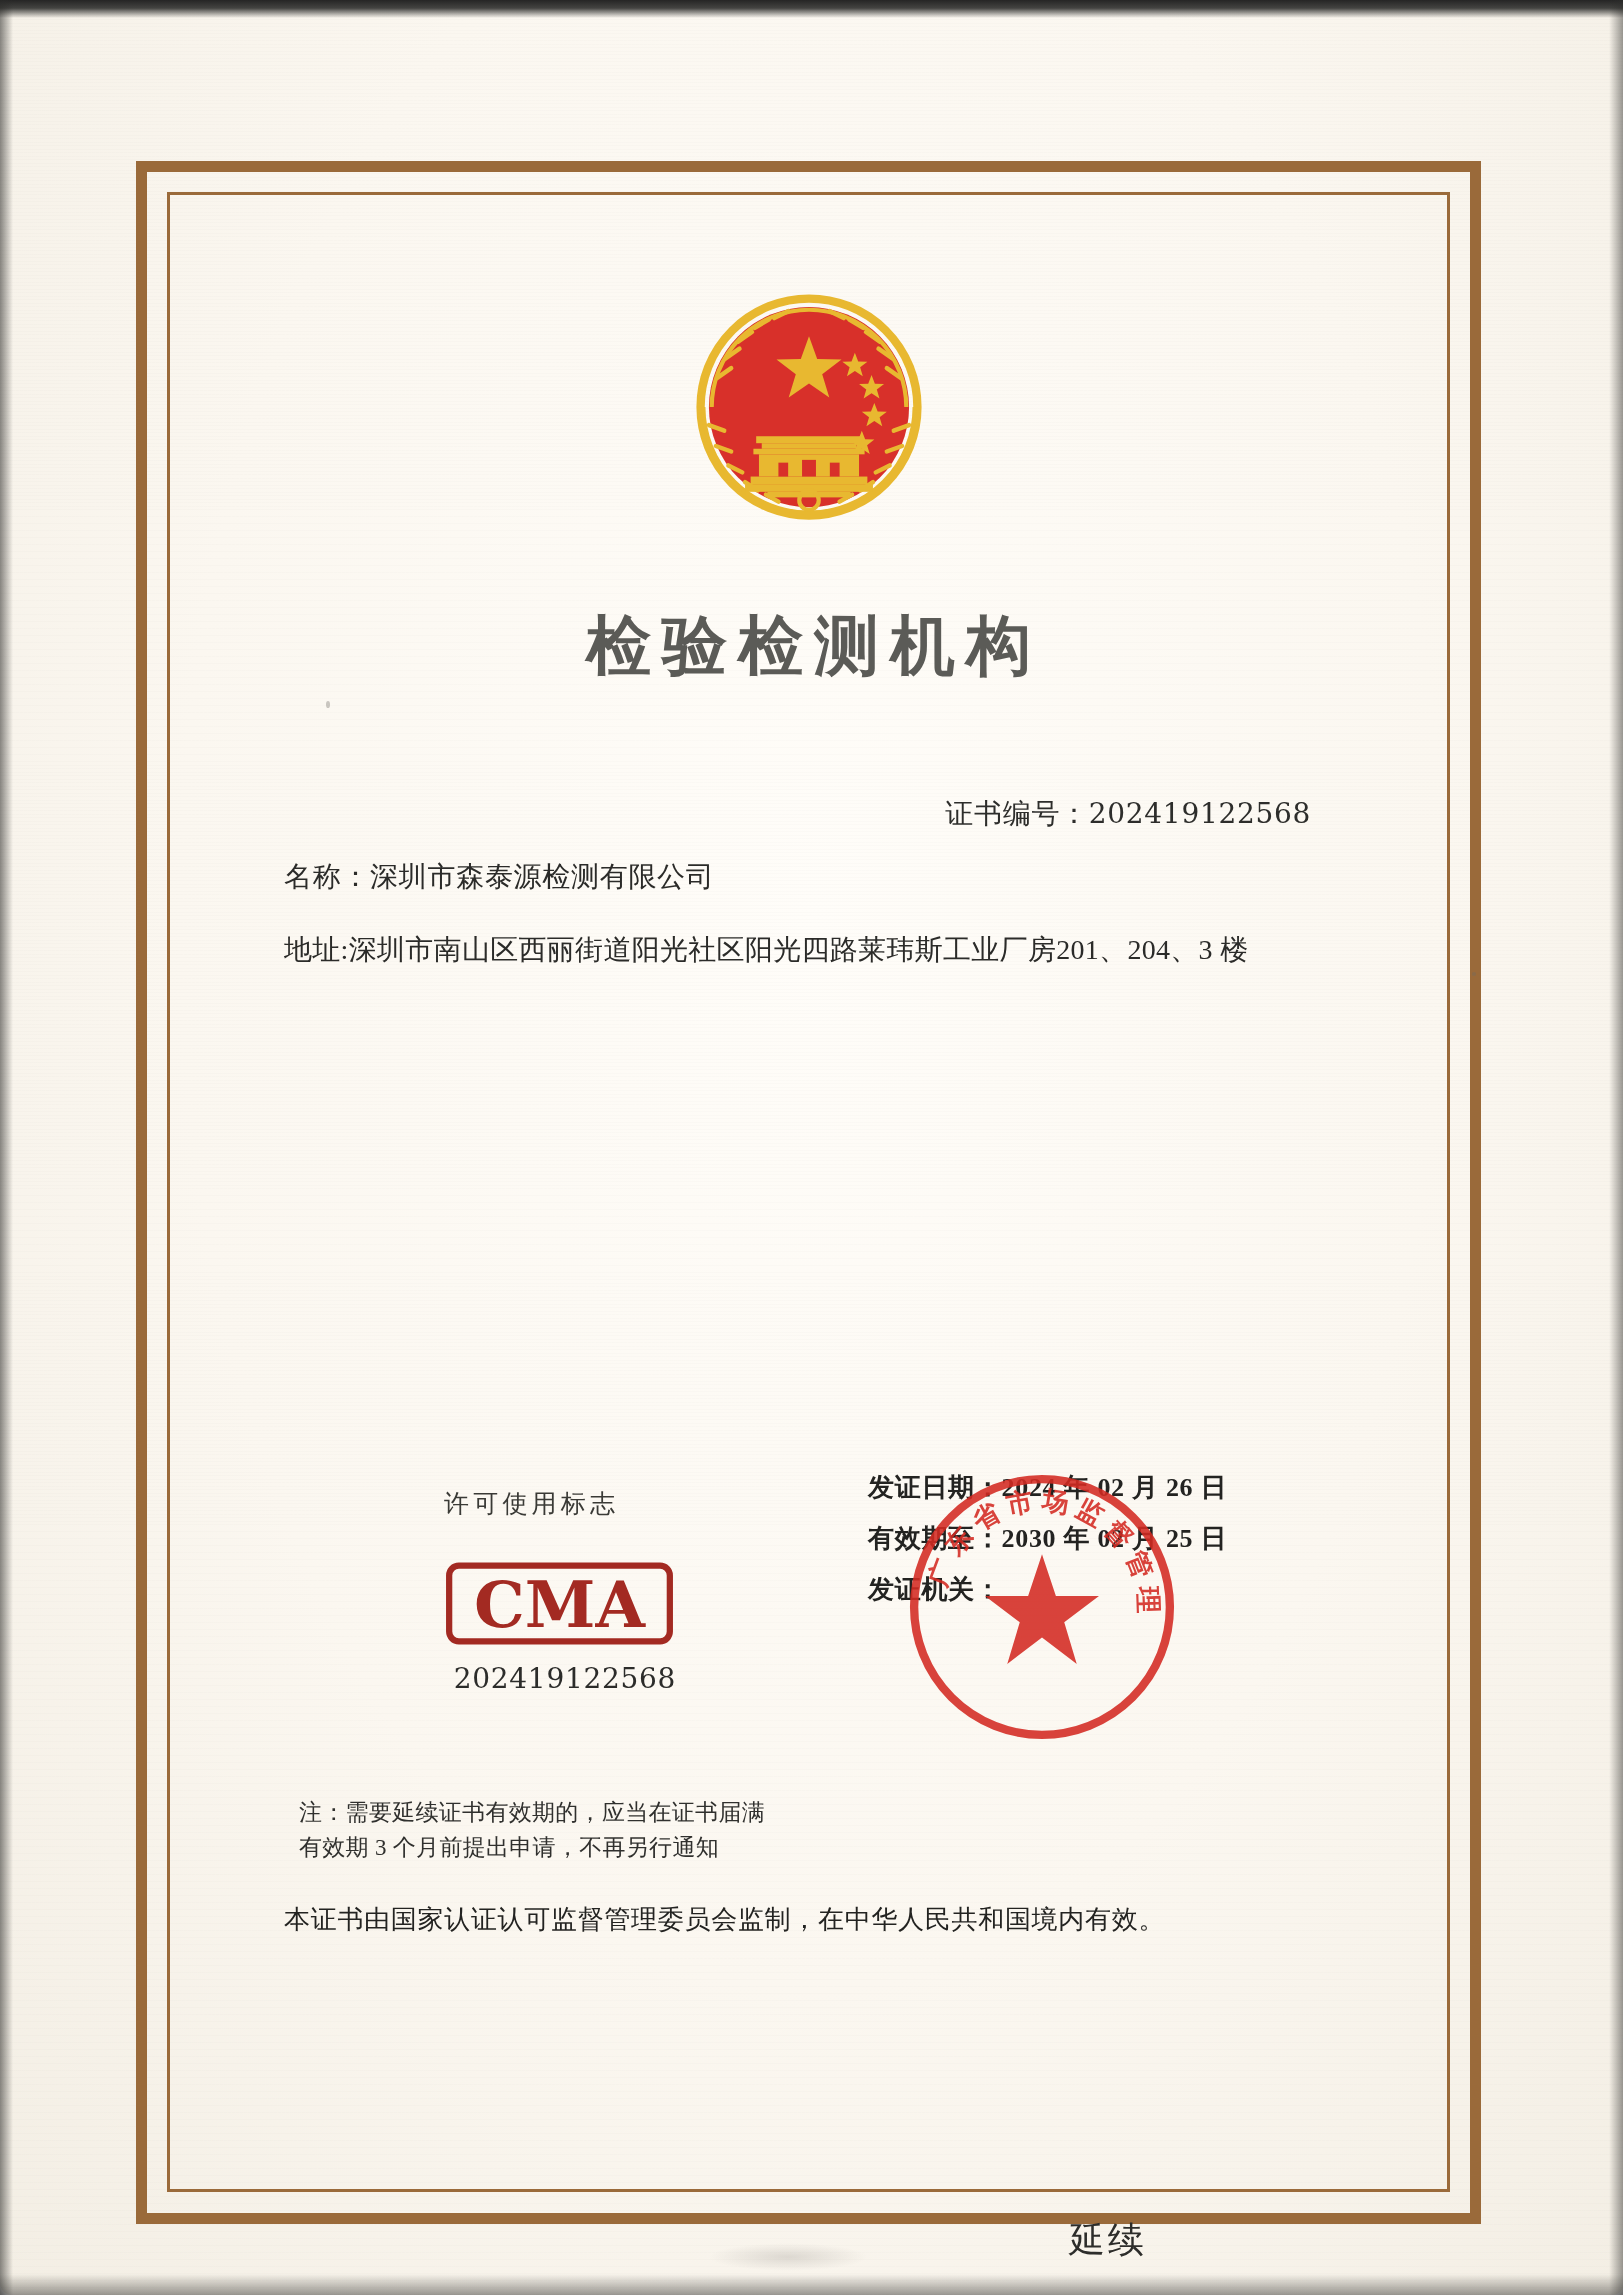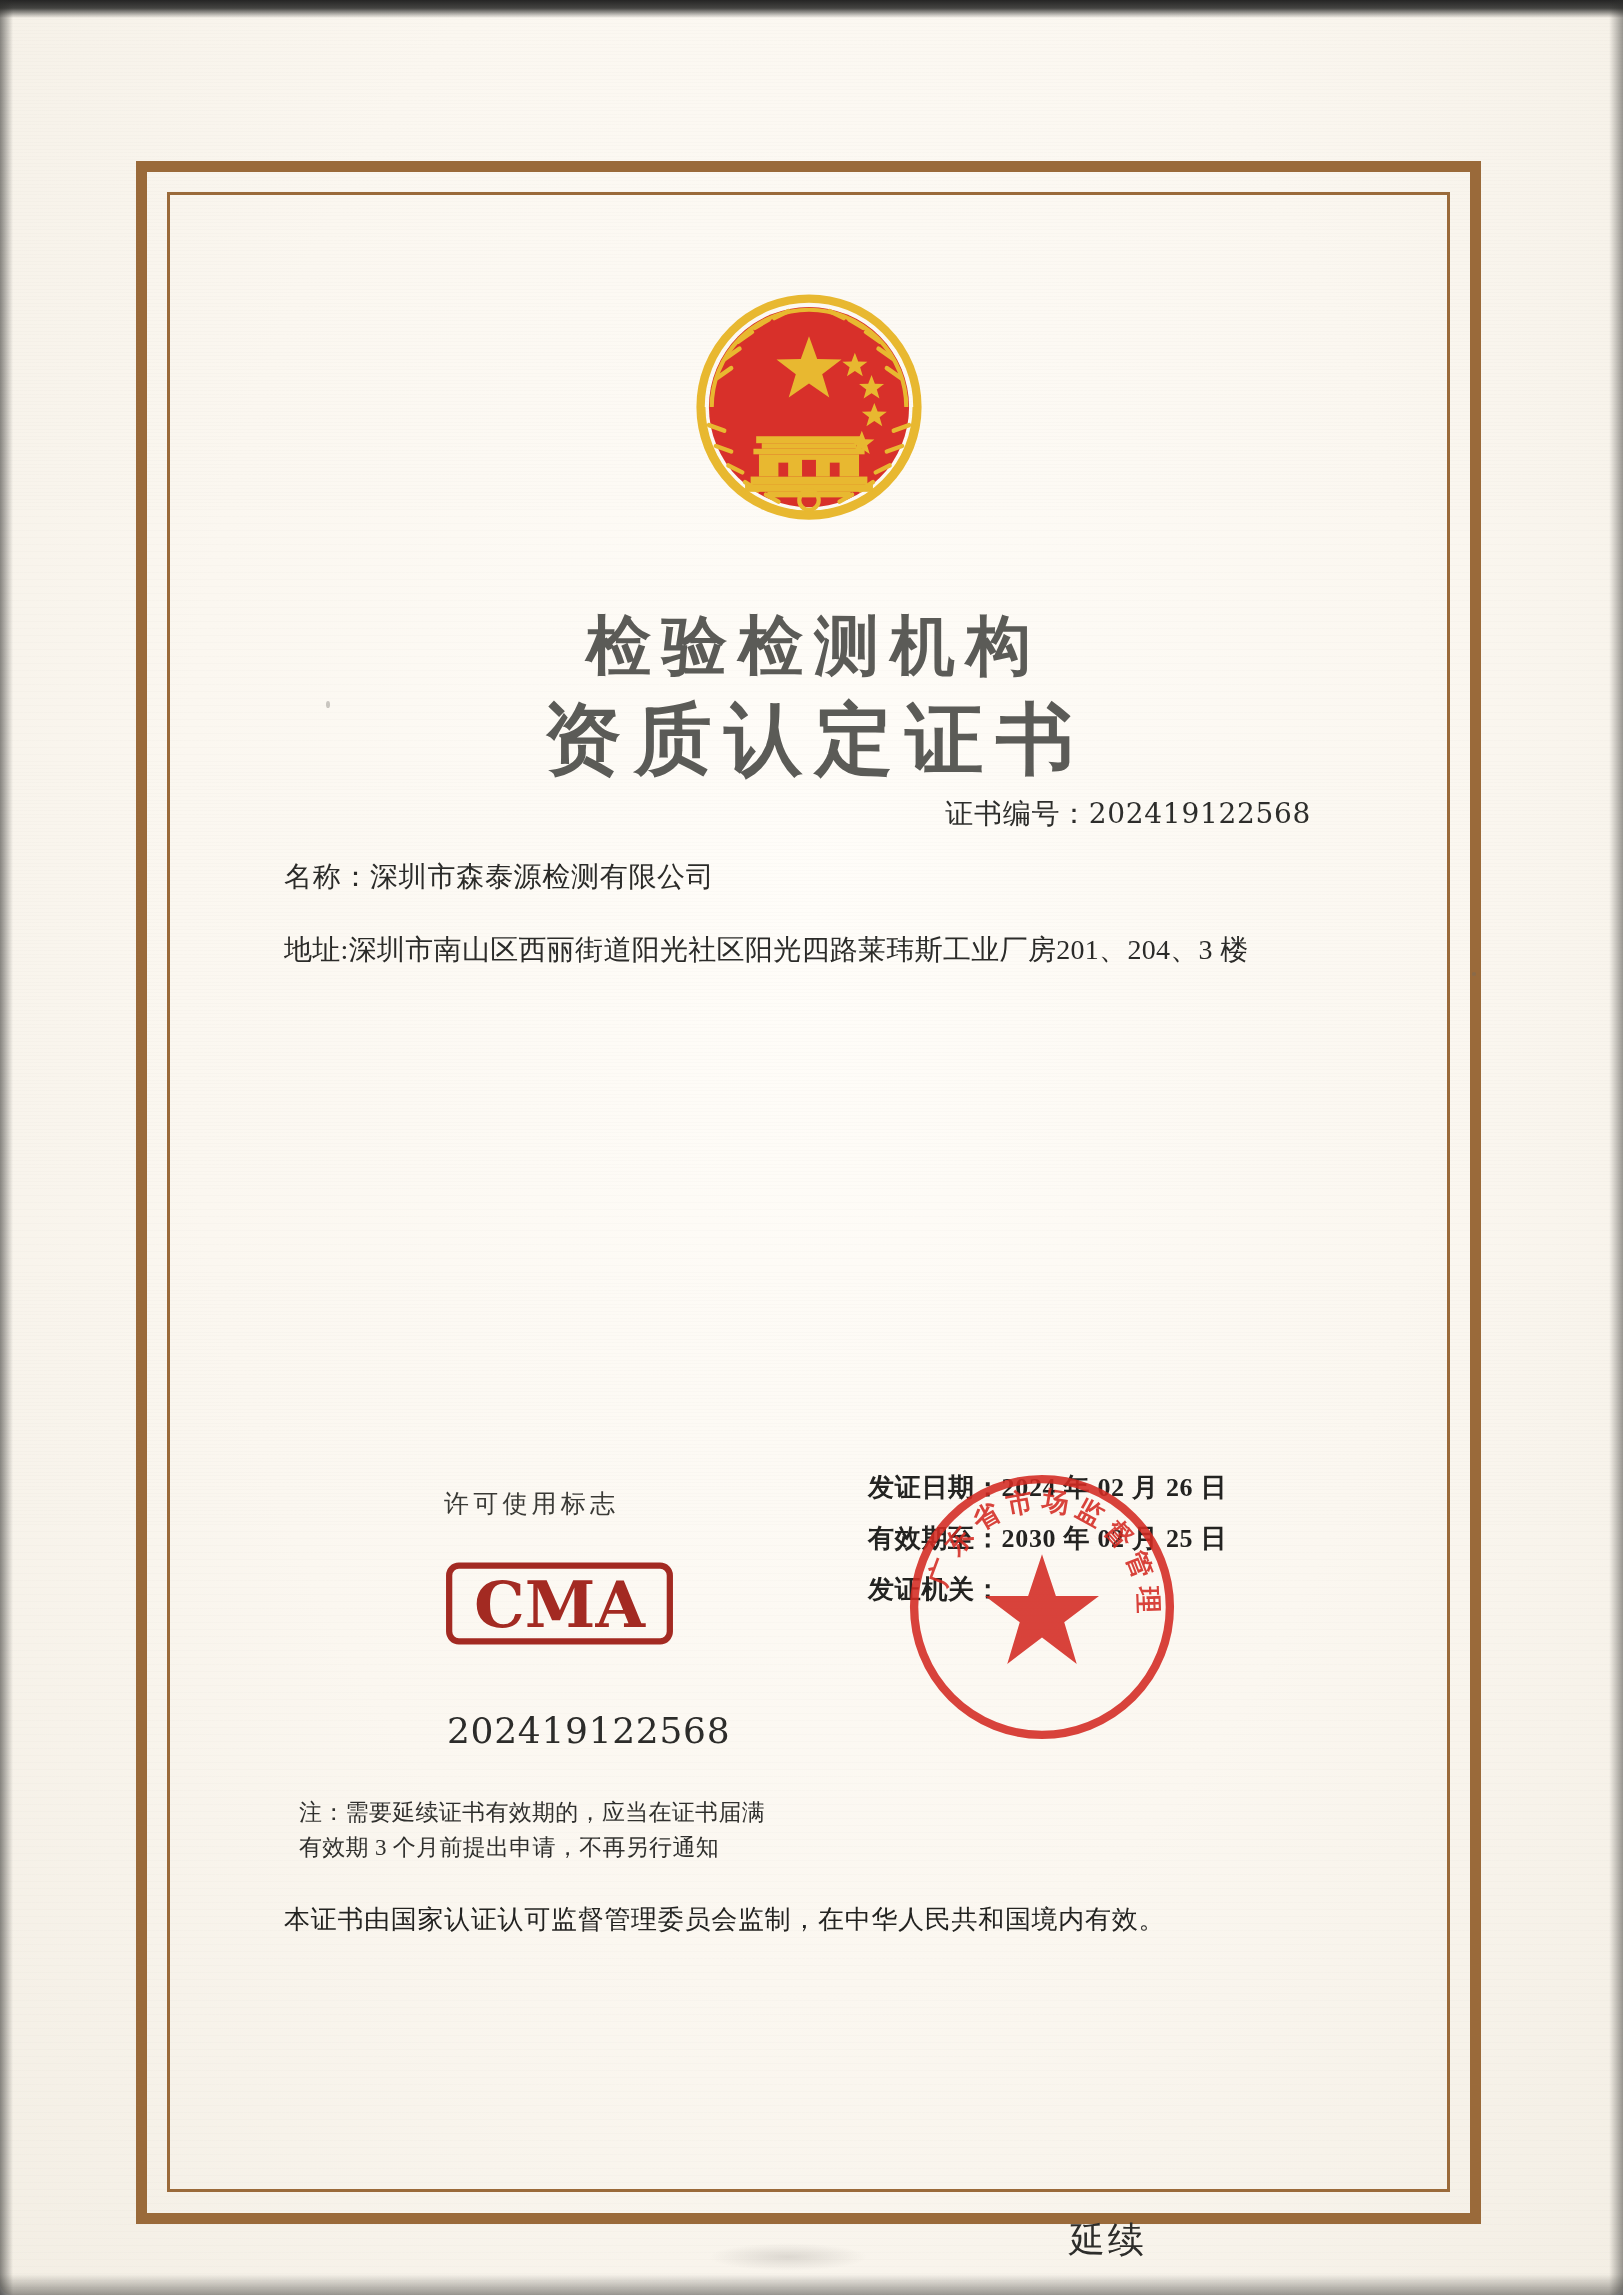--- a/index.html
+++ b/index.html
@@ -194,26 +194,25 @@
     top: 1361px;
     left: 278px;
     width: 229px;
     height: 101px;
   }
   .cma-number {
     position: absolute;
     top: 1470px;
     left: 280px;
     width: 229px;
-    text-align: left;
-    font-size: 36px;
+    text-align: right;
+    font-size: 28px;
     color: #2c2c2a;
     font-family: "DejaVu Serif", "Liberation Serif", serif;
     letter-spacing: 0.7px;
-    margin-top: 48px;
   }
 
   
   #seal {
     position: absolute;
     top: 1276px;
     left: 736px;
     width: 278px;
     height: 278px;
     opacity: .88;
@@ -342,21 +341,20 @@
         <rect x="115" y="135" width="7" height="10"></rect>
       </g>
 
       <g fill="#e8b830">
         <rect x="70" y="156" width="60" height="4"></rect>
         <circle cx="100" cy="162" r="7" fill="none" stroke="#e8b830" stroke-width="3"></circle>
       </g>
     </svg>
 
     <div class="title-line-1">检验检测机构</div>
-    <div class="title-line-2">资质认定证书</div>
 
     <div class="cert-number">证书编号：202419122568</div>
 
     <div class="field-name">名称：深圳市森泰源检测有限公司</div>
     <div class="field-addr">地址:深圳市南山区西丽街道阳光社区阳光四路莱玮斯工业厂房201、204、3 楼</div>
 
 
     <div class="issue-block">
       <div>发证日期：2024 年 02 月 26 日</div>
       <div>有效期至：2030 年 02 月 25 日</div>

